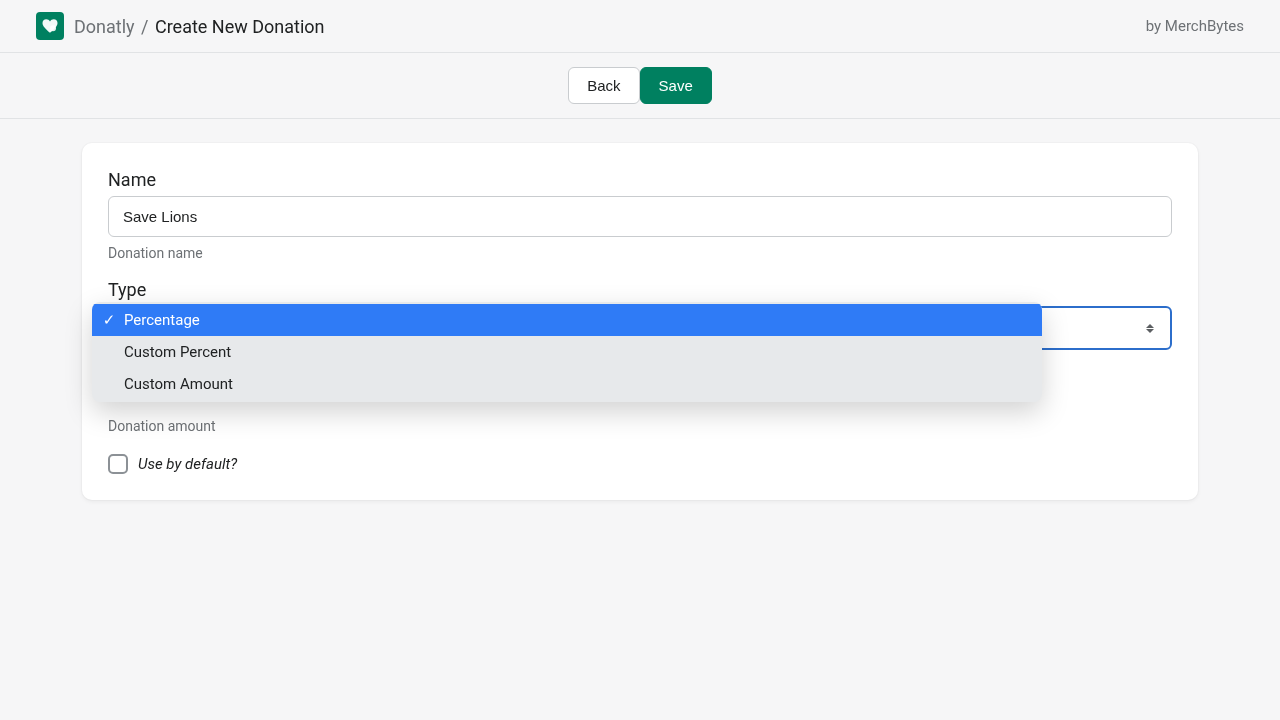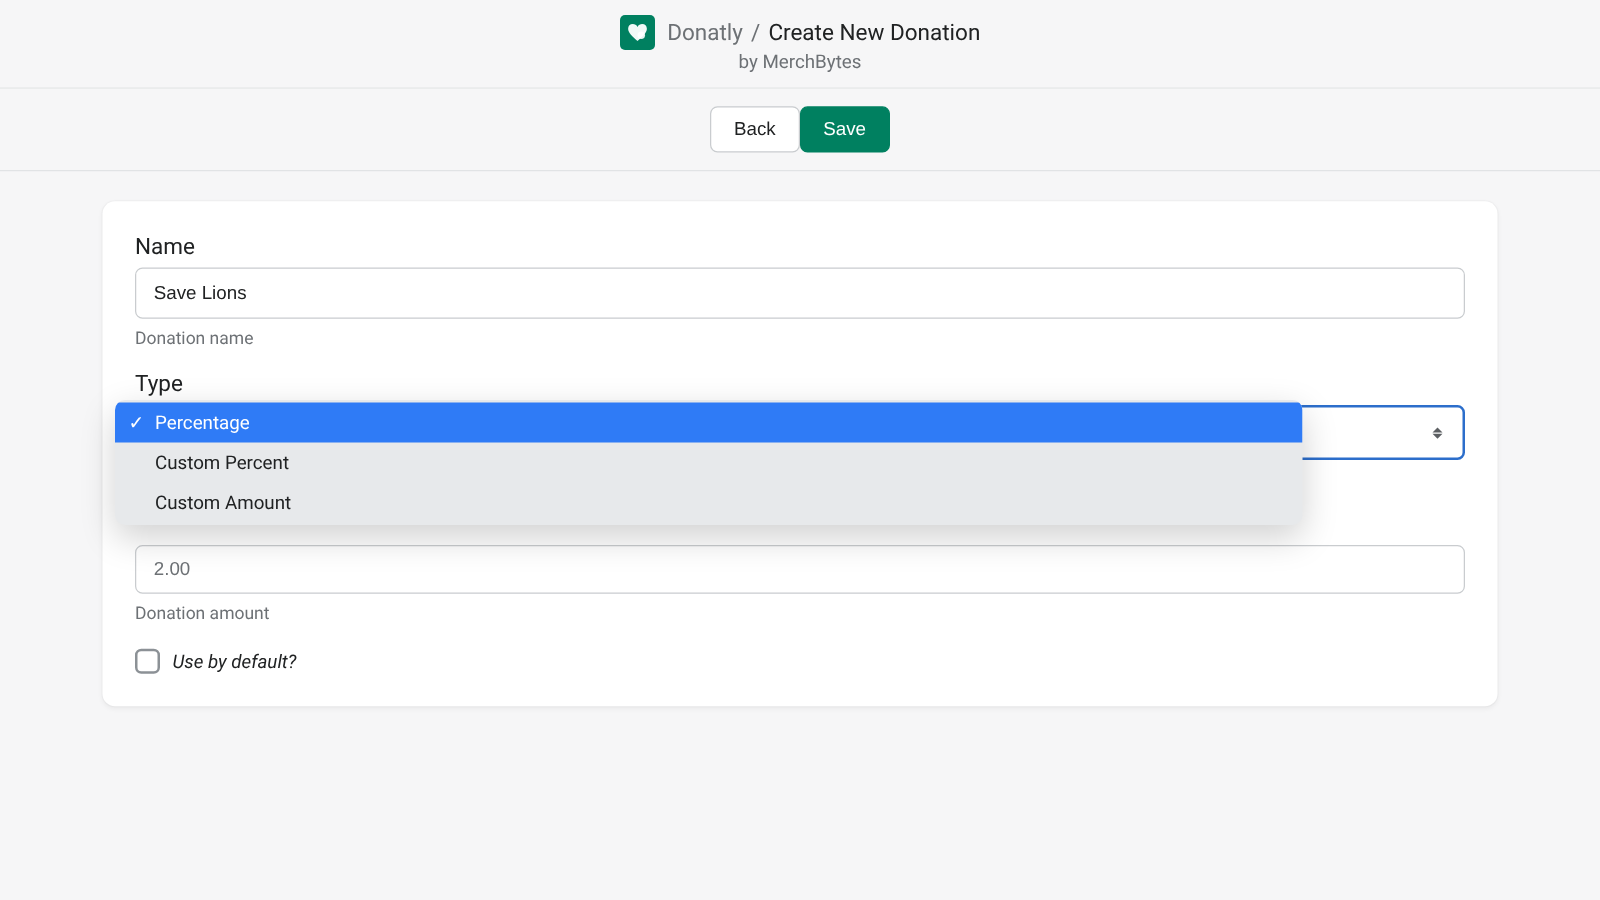--- a/index.html
+++ b/index.html
@@ -1,17 +1,17 @@
 <!DOCTYPE html>
 <html><head>
   <meta charset="utf-8">
   <style>
     * { box-sizing: border-box; margin: 0; padding: 0; }
     body { font-family: -apple-system, BlinkMacSystemFont, "Segoe UI", Roboto, sans-serif; background: #f6f6f7; color: #202223; font-size: 15px; }
-    .top-bar { display: flex; align-items: center; justify-content: space-between; padding: 12px 36px; border-bottom: 1px solid #e1e3e5; background: #f6f6f7; flex-direction: column; }
+    .top-bar { display: flex; align-items: center; justify-content: space-between; padding: 12px 36px; border-bottom: 1px solid #e1e3e5; background: #f6f6f7; }
     .top-left { display: flex; align-items: center; gap: 10px; }
     .logo { width: 28px; height: 28px; background: #008060; border-radius: 4px; display: flex; align-items: center; justify-content: center; }
     .breadcrumb { font-size: 18px; }
     .breadcrumb .app-name { color: #6d7175; }
     .breadcrumb .sep { color: #6d7175; margin: 0 2px; }
     .breadcrumb .page-name { color: #202223; }
     .top-right { color: #6d7175; font-size: 15px; }
     .action-bar { display: flex; align-items: center; justify-content: center; padding: 14px 36px; border-bottom: 1px solid #e1e3e5; background: #f6f6f7; }
     .btn { padding: 9px 18px; border-radius: 6px; font-size: 15px; cursor: pointer; border: 1px solid #c9cccf; background: #ffffff; color: #202223; }
     .btn-primary { background: #008060; color: #ffffff; border: 1px solid #008060; }
@@ -90,21 +90,20 @@
           </div>
           <div class="dropdown-item">
             <span class="check-slot"></span>
             <span>Custom Amount</span>
           </div>
         </div>
       </div>
     </div>
 
     <div class="field amount-row">
-      <input class="amount-input" value="2.00" style="">
       <div class="helper">Donation amount</div>
     </div>
 
     <div class="checkbox-row">
       <div class="checkbox"></div>
       <span>Use by default?</span>
     </div>
 
   </div>
 </div>

